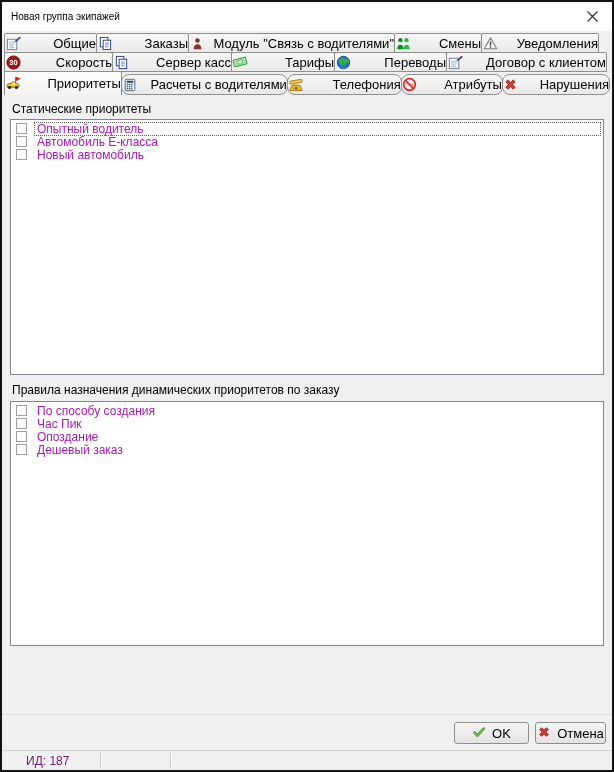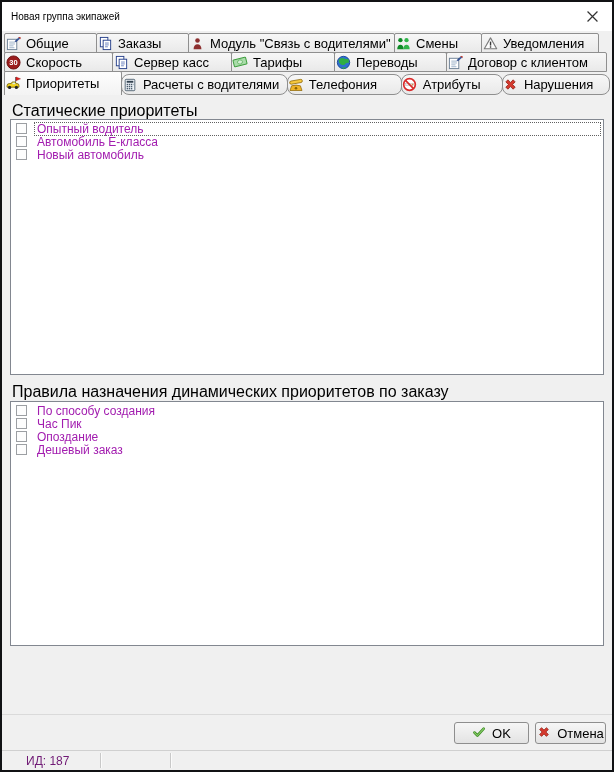--- a/index.html
+++ b/index.html
@@ -29,40 +29,40 @@
     display:flex; align-items:center; justify-content:center;
     cursor:default;
   }
 
   
   .tabs-block { padding:2px 2px 0 2px; flex:0 0 auto; }
   .tab-row { display:flex; height:20px; }
   .tab-row + .tab-row { margin-top:-1px; }
   .tab-row3 { height:24px; }
   .tab {
-    display:flex; align-items:center; justify-content:flex-start; gap:5px;
+    display:flex; align-items:center; justify-content:space-between; gap:5px;
     border:1px solid #8f8f8f; border-radius:2px 2px 0 0;
     background:linear-gradient(#f7f7f7,#e9e9e9);
     font-size:13px; color:#000;
     height:100%; overflow:hidden; white-space:nowrap;
     cursor:default;
   }
   .tab + .tab { margin-left:-1px; }
   .tab-row3 .tab:not(.active) { height:21px; margin-top:3px;border-radius:8px; }
   .tab.active {
     height:24px; margin-top:0;
     background:linear-gradient(#fdfdfd,#f3f3f3);
     border-bottom:none; z-index:2;
   }
   .ticon { display:inline-flex; width:16px; height:16px; align-items:center; justify-content:center; flex:0 0 auto; }
   .ticon svg { display:block; }
 
   
   .main { flex:1 1 auto; display:flex; flex-direction:column; overflow:hidden; }
-  .group-label { font-size:16px; color:#000; margin:7px 0 0 10px; height:14px; }
+  .group-label { font-size:12px; color:#000; margin:7px 0 0 10px; height:14px; }
   .group-label.second { margin-top:8px; }
   .checklist {
     margin:3px 8px 0 8px;
     background:#ffffff;
     border:1px solid #828790;
     padding-top:2px;
     overflow:hidden;
   }
   .checklist.first { height:256px; }
   .checklist.second { margin-top:4px; height:245px; }

